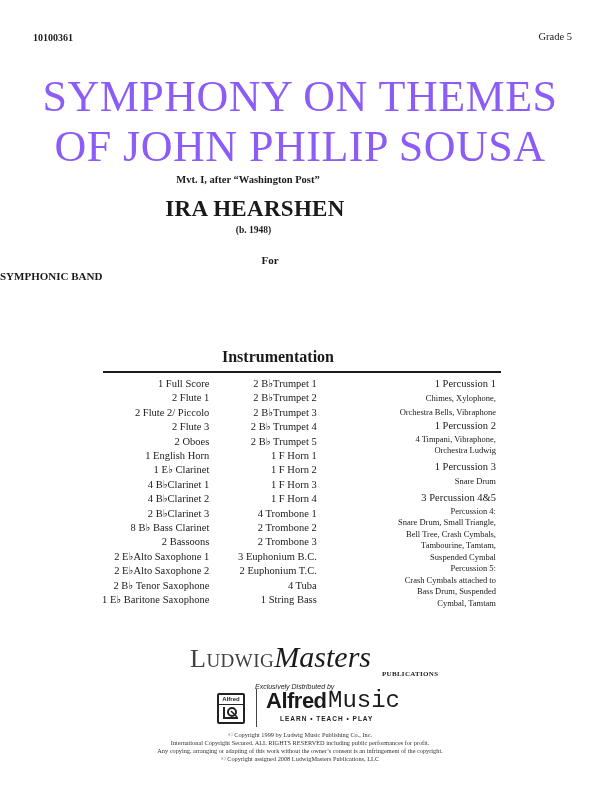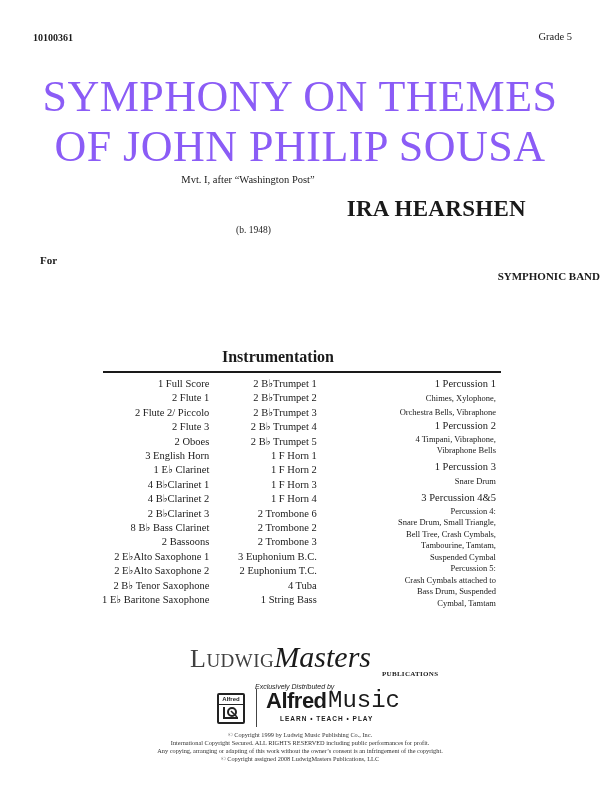--- a/index.html
+++ b/index.html
@@ -5,25 +5,25 @@
   html, body { margin: 0; padding: 0; background: #ffffff; }
   body { width: 600px; height: 800px; position: relative; overflow: hidden;
          font-family: "Liberation Serif", "DejaVu Serif", serif; color: #1a1a1a; }
   .abs { position: absolute; }
   .catalog { left: 33px; top: 32px; font-size: 10px; font-weight: bold; }
   .grade { right: 28px; top: 31px; font-size: 10.5px; }
   .title { left: 0; width: 600px; text-align: center; font-weight: normal;
            font-size: 44px; line-height: 50px; letter-spacing: 0.5px; color: #8b5cf6; }
   .t1 { top: 72px; }
   .t2 { top: 122px; }
-  .subtitle { left: 0; width: 496px; top: 174px; text-align: center; font-size: 10.5px; }
-  .composer { left: 16px; width: 510px; top: 196px; text-align: right; font-size: 23px; font-weight: bold; letter-spacing: 0.3px; }
-  .dates { left: 0; width: 507px; top: 225px; text-align: center; font-size: 9.5px; font-weight: normal; }
-  .for { left: 0; width: 540px; top: 254px; text-align: left; font-size: 11px; font-weight: bold; padding-left: 40px; }
-  .ensemble { left: 0; width: 600px; top: 270px; text-align: right; font-size: 11px; font-weight: bold; }
+  .subtitle { left: 0; width: 496px; top: 174px; text-align: center; font-size: 10.5px; font-weight: bold; }
+  .composer { left: 0; width: 510px; top: 196px; text-align: center; font-size: 23px; font-weight: bold; letter-spacing: 0.3px; }
+  .dates { left: 0; width: 507px; top: 225px; text-align: center; font-size: 9.5px; font-weight: bold; }
+  .for { left: 0; width: 540px; top: 254px; text-align: center; font-size: 11px; font-weight: bold; }
+  .ensemble { left: 0; width: 600px; top: 270px; text-align: left; font-size: 11px; font-weight: bold; }
   .inst-head { left: 0; width: 556px; top: 348px; text-align: center; font-size: 16px; font-weight: bold; }
   .rule { left: 103px; top: 371px; width: 398px; height: 2px; background: #1a1a1a; }
   .col { top: 377px; font-size: 10.5px; line-height: 14.4px; text-align: right; }
   .col1 { left: 102px; }
   .col2 { left: 238px; }
   .col3 { left: 382px; }
   .item { white-space: nowrap; }
   .sub1 { font-size: 8.5px; padding-left: 8px; line-height: 14px; }
   .sub2 { font-size: 8.5px; padding-left: 8px; line-height: 11.5px; }
   .sub3 { font-size: 8.5px; padding-left: 16px; line-height: 11.5px; }
@@ -64,21 +64,21 @@
 
 <div class="abs inst-head">Instrumentation</div>
 <div class="abs rule"></div>
 
 <div class="abs col col1">
   <div class="item">1 Full Score</div>
   <div class="item">2 Flute 1</div>
   <div class="item">2 Flute 2/ Piccolo</div>
   <div class="item">2 Flute 3</div>
   <div class="item">2 Oboes</div>
-  <div class="item">3 English Horn</div>
+  <div class="item">1 English Horn</div>
   <div class="item">1 E♭ Clarinet</div>
   <div class="item">4 B♭Clarinet 1</div>
   <div class="item">4 B♭Clarinet 2</div>
   <div class="item">2 B♭Clarinet 3</div>
   <div class="item">8 B♭ Bass Clarinet</div>
   <div class="item">2 Bassoons</div>
   <div class="item">2 E♭Alto Saxophone 1</div>
   <div class="item">2 E♭Alto Saxophone 2</div>
   <div class="item">2 B♭ Tenor Saxophone</div>
   <div class="item">1 E♭ Baritone Saxophone</div>
@@ -87,36 +87,36 @@
 <div class="abs col col2">
   <div class="item">2 B♭Trumpet 1</div>
   <div class="item">2 B♭Trumpet 2</div>
   <div class="item">2 B♭Trumpet 3</div>
   <div class="item">2 B♭ Trumpet 4</div>
   <div class="item">2 B♭ Trumpet 5</div>
   <div class="item">1 F Horn 1</div>
   <div class="item">1 F Horn 2</div>
   <div class="item">1 F Horn 3</div>
   <div class="item">1 F Horn 4</div>
-  <div class="item">2 Trombone 6</div>
+  <div class="item">4 Trombone 1</div>
   <div class="item">2 Trombone 2</div>
   <div class="item">2 Trombone 3</div>
   <div class="item">3 Euphonium B.C.</div>
   <div class="item">2 Euphonium T.C.</div>
   <div class="item">4 Tuba</div>
   <div class="item">1 String Bass</div>
 </div>
 
 <div class="abs col col3">
   <div class="item">1 Percussion 1</div>
   <div class="item sub1">Chimes, Xylophone,</div>
   <div class="item sub1">Orchestra Bells, Vibraphone</div>
   <div class="item">1 Percussion 2</div>
   <div class="item sub2">4 Timpani, Vibraphone,</div>
-  <div class="item sub2">Vibraphone Bells</div>
+  <div class="item sub2">Orchestra Ludwig</div>
   <div class="gap"></div>
   <div class="item">1 Percussion 3</div>
   <div class="item sub1">Snare Drum</div>
   <div class="gap"></div>
   <div class="item">3 Percussion 4&amp;5</div>
   <div class="item sub2">Percussion 4:</div>
   <div class="item sub3">Snare Drum, Small Triangle,</div>
   <div class="item sub3">Bell Tree, Crash Cymbals,</div>
   <div class="item sub3">Tambourine, Tamtam,</div>
   <div class="item sub3">Suspended Cymbal</div>

